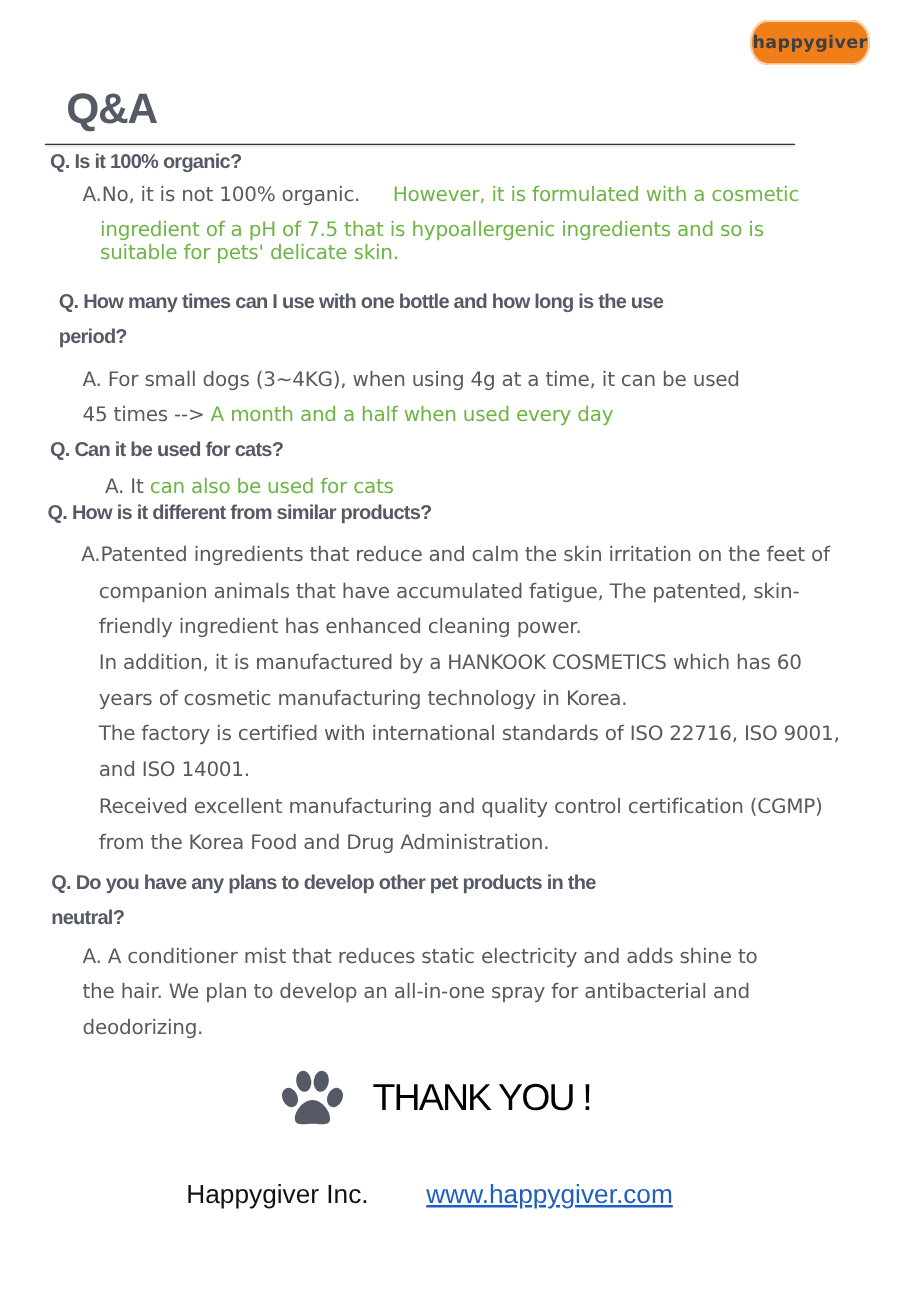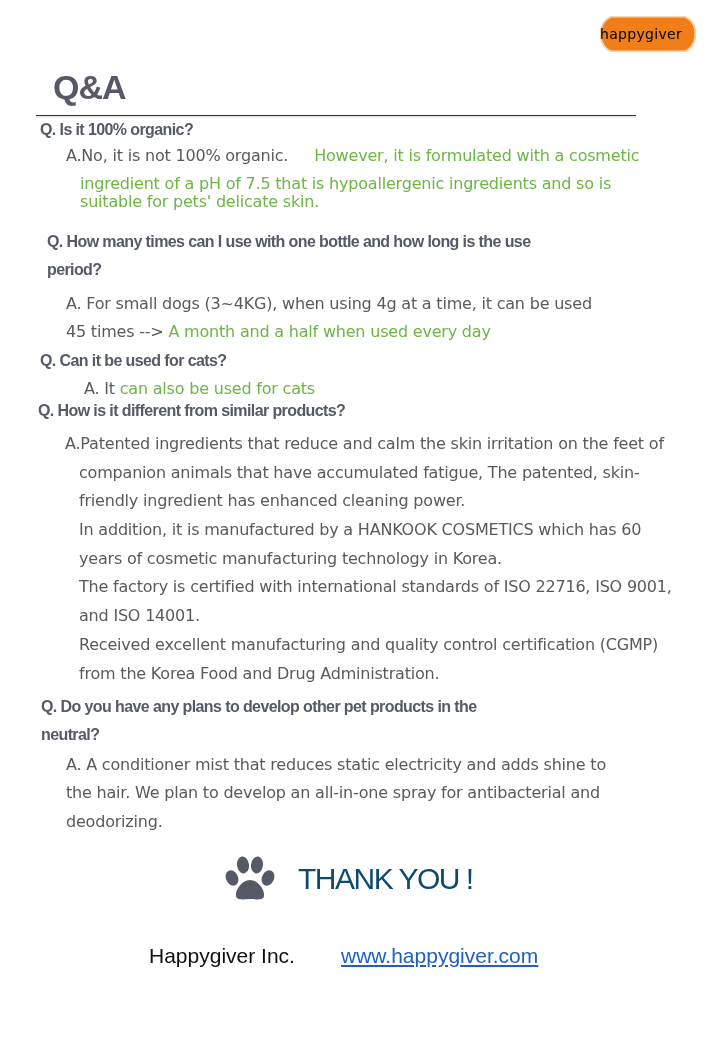--- a/index.html
+++ b/index.html
@@ -2,36 +2,36 @@
 <html><head>
 <meta charset="utf-8">
 <style>
   html, body { margin: 0; padding: 0; background: #ffffff; }
   body { width: 720px; height: 1040px; position: relative; overflow: hidden;
          font-family: "DejaVu Sans", sans-serif; color: #595959; }
   .abs { position: absolute; white-space: nowrap; }
 
   
   .logo { left: 600px; top: 16px; width: 96px; height: 36px; background: #f07f1a;
-          border-radius: 14px / 18px; color: #000000; font-size: 14px; letter-spacing: 0.3px;
-          display: flex; align-items: center; justify-content: flex-start;
-          box-shadow: 0 0 0 1.5px #fbd5b0 inset; }
+          border-radius: 14px / 18px; color: #404040; font-size: 14px; letter-spacing: 0.3px;
+          display: flex; align-items: center; justify-content: center;
+          box-shadow: 0 0 0 1.5px #fbd5b0 inset; font-weight: bold; }
 
   .title { left: 53px; top: 68px; font-family: "Liberation Sans", sans-serif; font-weight: bold;
            font-size: 34px; color: #555a66; letter-spacing: -1px; }
   .rule { left: 36px; top: 115px; width: 600px; height: 1px; background: #333; 
           box-shadow: 0 1px 2px rgba(0,0,0,0.25); }
 
   .q { font-family: "Liberation Sans", sans-serif; font-weight: bold; font-size: 16px;
        color: #555a66; letter-spacing: -0.6px; }
   .a { font-size: 16px; color: #5a5a5a; letter-spacing: -0.2px; }
   .g { color: #6db544; }
 
   .thanks { left: 298px; top: 862px; font-family: "Liberation Sans", sans-serif;
-            font-size: 30px; color: #0c4a6e; letter-spacing: -1.5px; }
+            font-size: 30px; color: #000000; letter-spacing: -1.5px; }
   .paw { left: 224px; top: 856px; width: 52px; height: 46px; }
   .company { left: 149px; top: 944px; font-family: "Liberation Sans", sans-serif; font-size: 21px; color: #111; }
   .link { left: 341px; top: 944px; font-family: "Liberation Sans", sans-serif; font-size: 21px;
           color: #1f5fbf; text-decoration: underline; }
 </style>
 </head>
 <body>
 
 <div class="abs logo">
   <span>happygiver</span>

